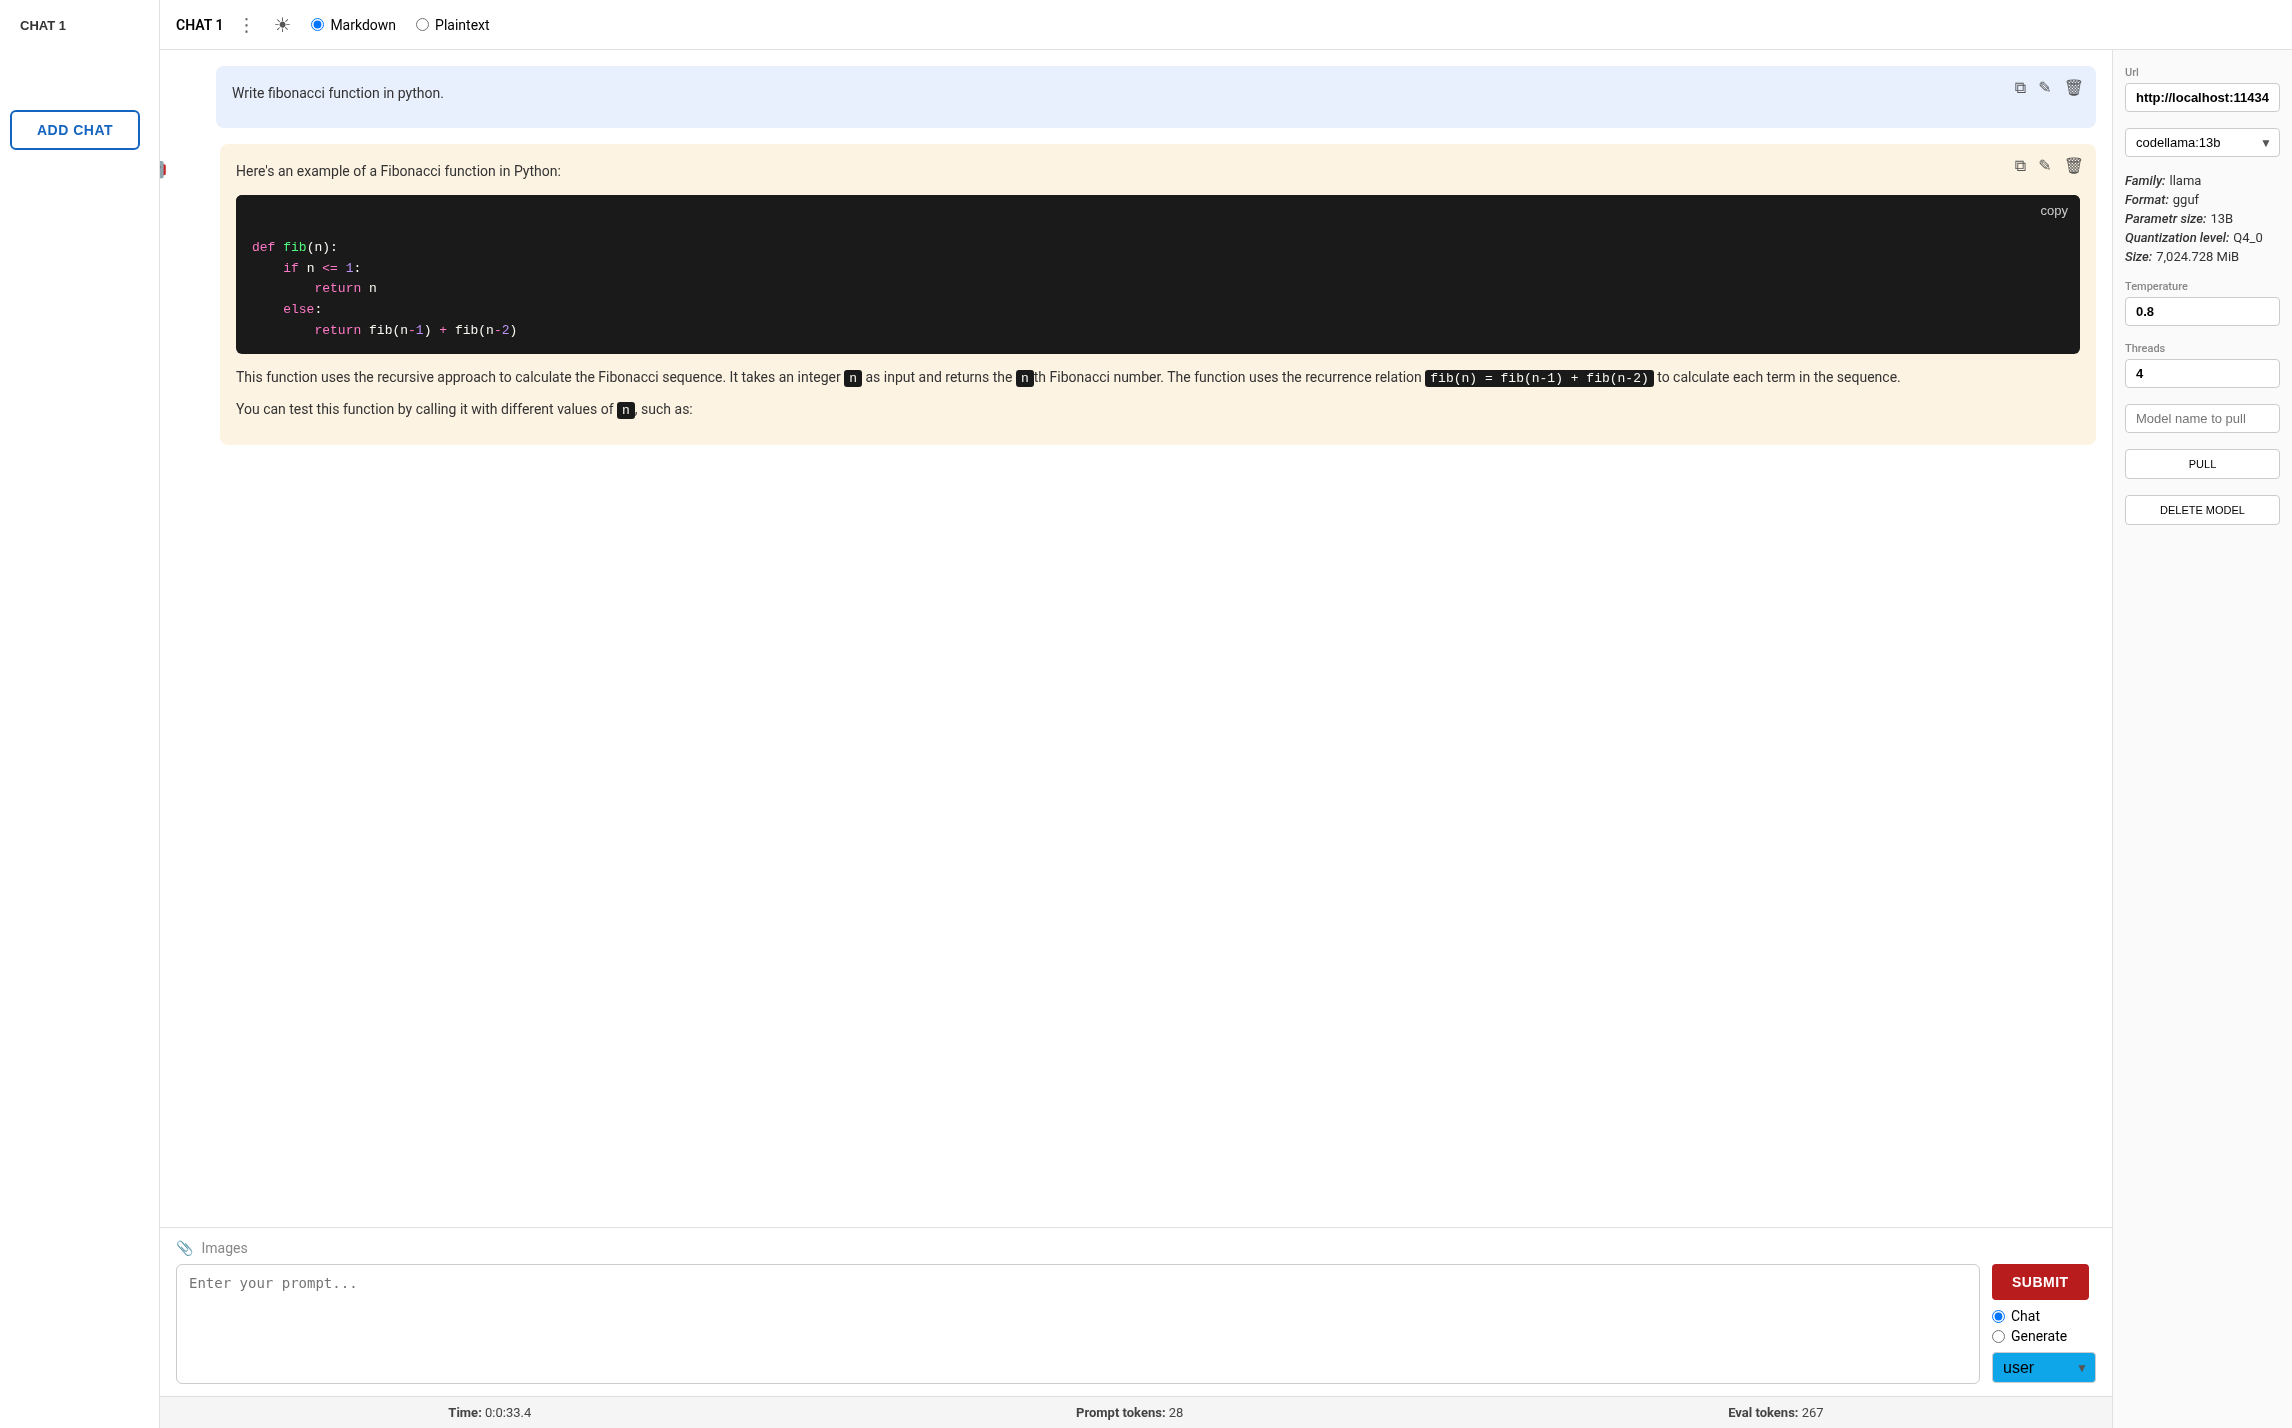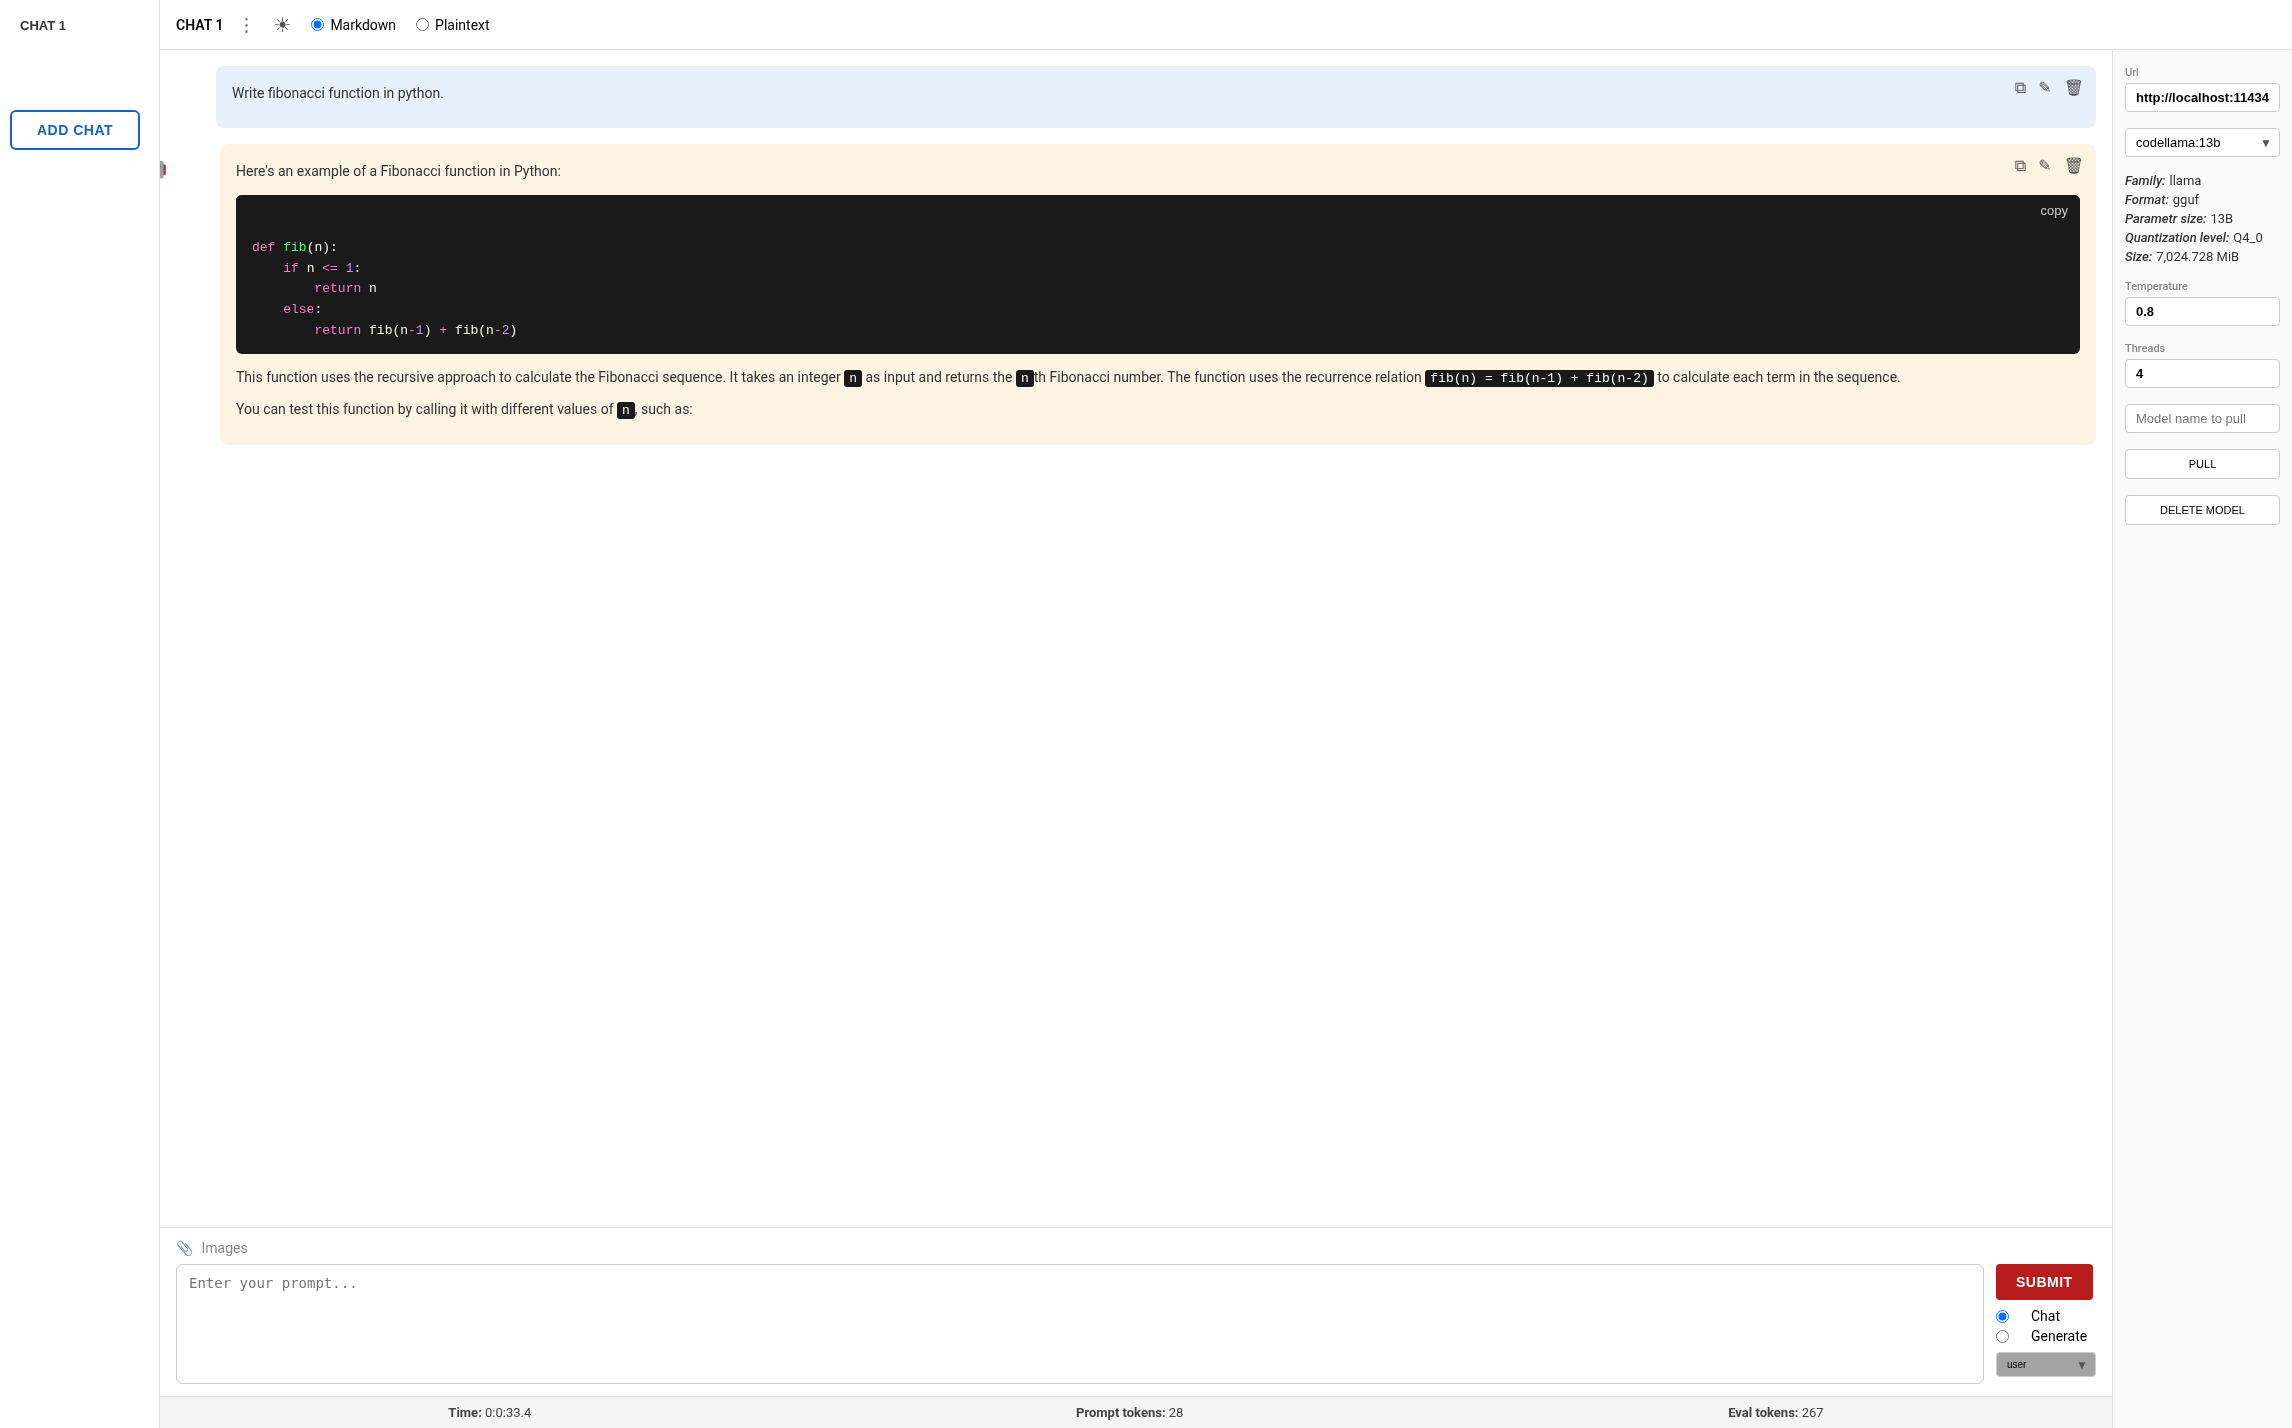--- a/index.html
+++ b/index.html
@@ -263,36 +263,36 @@
 
     .mode-radio-group {
       display: flex;
       flex-direction: column;
       gap: 4px;
     }
 
     .mode-radio-label {
       display: flex;
       align-items: center;
-      gap: 22px;
+      gap: 6px;
       cursor: pointer;
       font-size: 14px;
     }
 
     .role-select-wrapper {
       position: relative;
     }
 
     .role-select {
       appearance: none;
       border: 1px solid #ccc;
       border-radius: 4px;
       padding: 6px 28px 6px 10px;
-      font-size: 10px;
-      background: #a3a3a3;
+      font-size: 16px;
+      background: #0ea5e9;
       cursor: pointer;
       min-width: 100px;
     }
 
     .select-arrow {
       position: absolute;
       right: 8px;
       top: 50%;
       transform: translateY(-50%);
       pointer-events: none;

